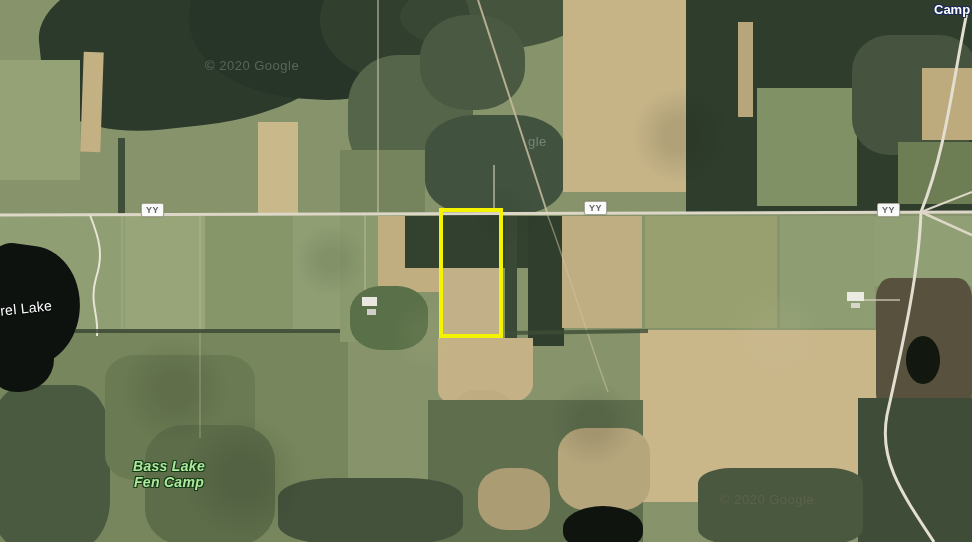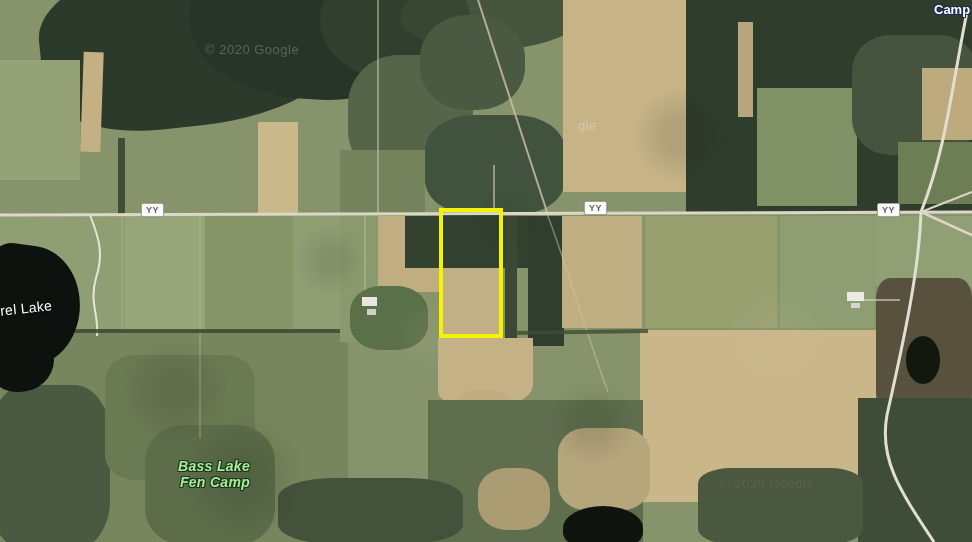--- a/index.html
+++ b/index.html
@@ -97,32 +97,32 @@
   .badge-1{left:141px;top:203px;}
   .badge-2{left:584px;top:201px;}
   .badge-3{left:877px;top:203px;}
   .lake-label{
     position:absolute;left:0px;top:300px;z-index:25;
     color:#fdfdfd;font-size:14px;letter-spacing:.3px;
     text-shadow:0 1px 2px rgba(0,0,0,.85);transform:rotate(-6deg);
   }
   .natural-area-label{
     position:absolute;left:88px;top:458px;width:162px;z-index:25;
-    text-align:right;font-size:14px;font-weight:bold;font-style:italic;
+    text-align:center;font-size:14px;font-weight:bold;font-style:italic;
     color:#aee89e;line-height:16px;letter-spacing:.3px;
     text-shadow:-1px -1px 0 #143814,1px -1px 0 #143814,-1px 1px 0 #143814,1px 1px 0 #143814;
   }
   .camp-label{
     position:absolute;left:934px;top:2px;z-index:25;
     color:#ffffff;font-size:13px;font-weight:bold;
     text-shadow:-1px -1px 0 #1a2a5a,1px -1px 0 #1a2a5a,-1px 1px 0 #1a2a5a,1px 1px 0 #1a2a5a;
   }
-  .watermark{position:absolute;z-index:24;font-size:13px;letter-spacing:.5px;pointer-events:none;}
+  .watermark{position:absolute;z-index:24;font-size:13px;letter-spacing:.5px;pointer-events:none;margin-top:16px;}
   .wm-1{left:205px;top:42px;color:rgba(170,180,168,.38);}
-  .wm-2{left:578px;top:118px;color:rgba(255,255,255,.28);}
+  .wm-2{left:528px;top:118px;color:rgba(255,255,255,.28);}
   .wm-3{left:720px;top:476px;color:rgba(110,105,82,.55);}
 </style>
 </head>
 <body>
 
 <div id="map">
 
   <div class="patch swamp-a"></div>
   <div class="patch swamp-b"></div>
   <div class="patch swamp-c"></div>

